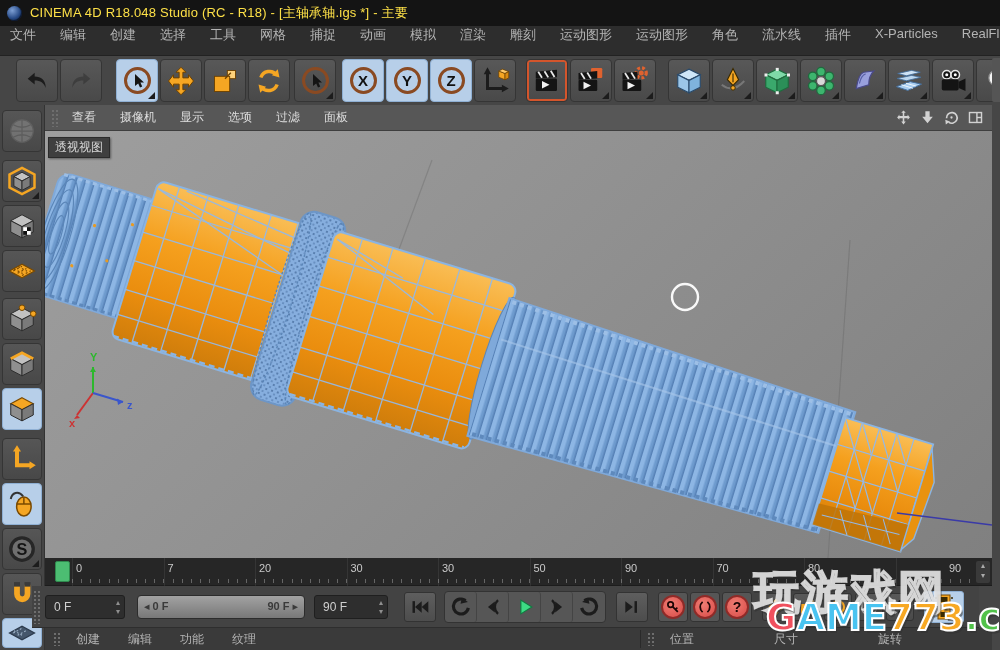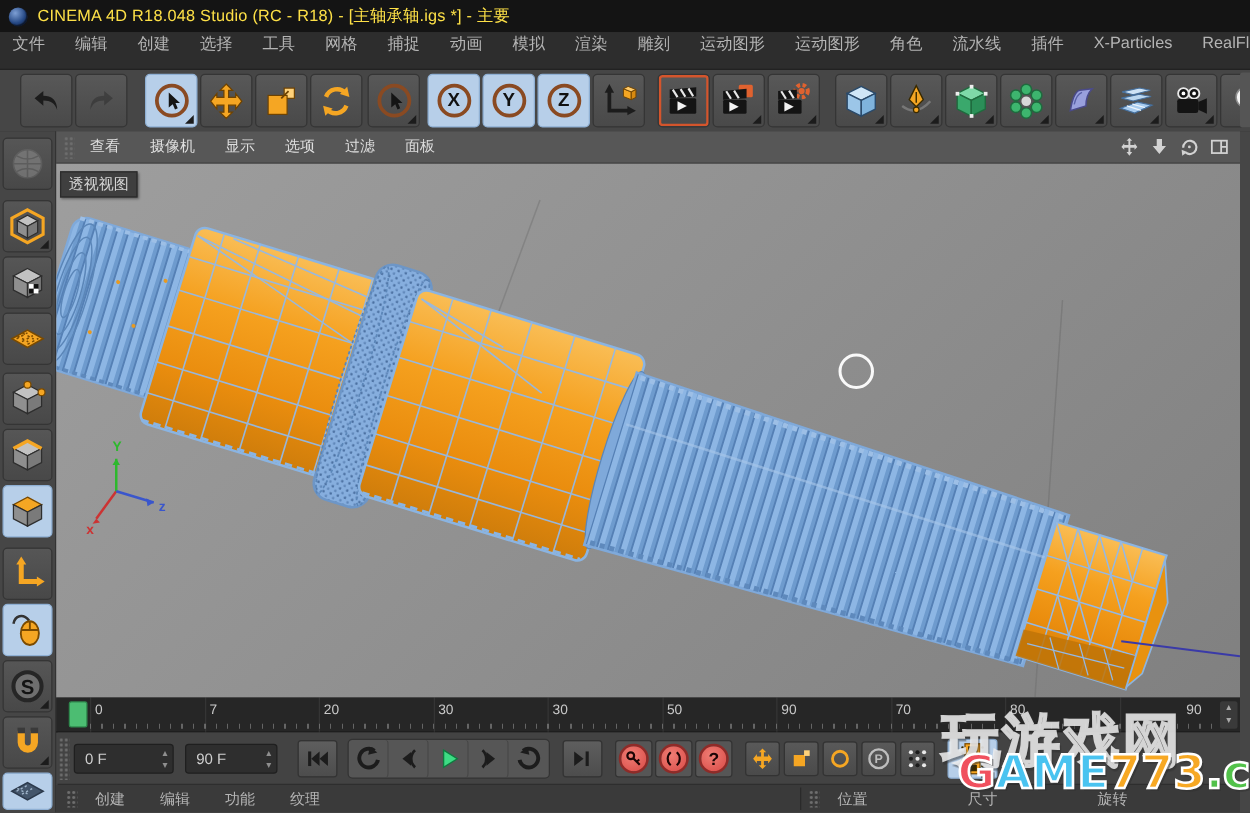--- a/index.html
+++ b/index.html
@@ -60,21 +60,21 @@
   .timeline{left:45px;top:558px;width:947px;height:28px;background:#262626;border-bottom:1px solid #1c1c1c;box-sizing:border-box;}
   .timeline:after{content:"";position:absolute;left:27px;right:18px;bottom:2px;height:4px;opacity:.55;
       background:repeating-linear-gradient(90deg,#999 0 1px,transparent 1px 9.15px);}
   .ticklabel{position:absolute;top:4px;color:#c9c9c9;font-size:11px;}
   .tickline{position:absolute;top:0;width:1px;height:28px;background:rgba(255,255,255,.07);}
   .playhead{position:absolute;left:10px;top:3px;width:15px;height:21px;background:#4cbd72;
       border:1px solid #2f8a4e;border-radius:2px;box-sizing:border-box;}
   .tl-spin{position:absolute;right:2px;top:3px;width:14px;height:22px;background:#3a3a3a;border-radius:2px;
       color:#aaa;font-size:8px;line-height:10px;text-align:center;}
   
-  .transport{left:46px;top:586px;width:947px;height:42px;background:#434343;display:flex;align-items:center;border-bottom:1px solid #2e2e2e;box-sizing:border-box;}
+  .transport{left:32px;top:586px;width:947px;height:42px;background:#434343;display:flex;align-items:center;border-bottom:1px solid #2e2e2e;box-sizing:border-box;}
   .field{height:24px;background:#2e2e2e;border:1px solid #1f1f1f;border-radius:3px;color:#cfcfcf;
       font-size:12px;display:flex;align-items:center;padding:0 4px 0 8px;box-sizing:border-box;}
   .field .spin{margin-left:auto;color:#8f8f8f;font-size:8px;line-height:9px;padding-left:6px;}
   .rangeslider{height:24px;border-radius:4px;background:linear-gradient(#a2a2a2,#787878);
       border:1px solid #2c2c2c;color:#3a3a3a;font-size:11px;font-weight:bold;
       display:flex;align-items:center;justify-content:space-between;padding:0 6px;box-sizing:border-box;}
   .pbtn{width:32px;height:30px;border-radius:3px;background:linear-gradient(#5e5e5e,#4d4d4d);
       border:1px solid #333;display:flex;align-items:center;justify-content:center;box-sizing:border-box;flex:0 0 auto;}
   .pgroup{display:flex;background:#565656;border-radius:4px;border:1px solid #333;margin-left:8px;}
   .pgroup .pbtn{border:none;border-right:1px solid #444;background:none;}
@@ -604,20 +604,24 @@
     <div class="tickline" style="left: 850.5px;"></div>
     <span class="ticklabel" style="left: 904px;">90</span>
   </div>
 
 <div class="abs transport">
   <div class="grip" style="height:34px;margin-left:1px;"></div>
   <div class="field" style="width:80px;margin-left:3px;">
     <span>0 F</span>
       <span class="spin">▴<br>▾</span>
   </div>
+  <div class="rangeslider" style="width:168px;margin-left:12px;">
+    <span>◂ <span>0 F</span></span>
+    <span><span>90 F</span> ▸</span>
+  </div>
   <div class="field" style="width:74px;margin-left:9px;">
     <span>90 F</span>
       <span class="spin">▴<br>▾</span>
   </div>
 
   <div class="pbtn" style="margin-left:16px;">
     <svg width="22" height="20" viewBox="0 0 26 24">
         <rect x="4" y="5" width="3" height="14" fill="#1c1c1c"></rect>
         <polygon points="15,5 7,12 15,19" fill="#1c1c1c"></polygon>
         <polygon points="23,5 15,12 23,19" fill="#1c1c1c"></polygon>

